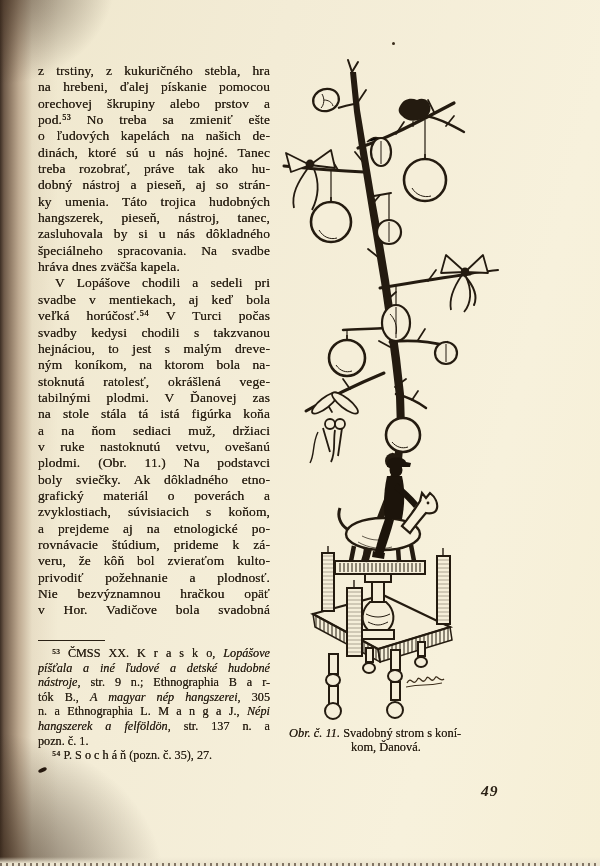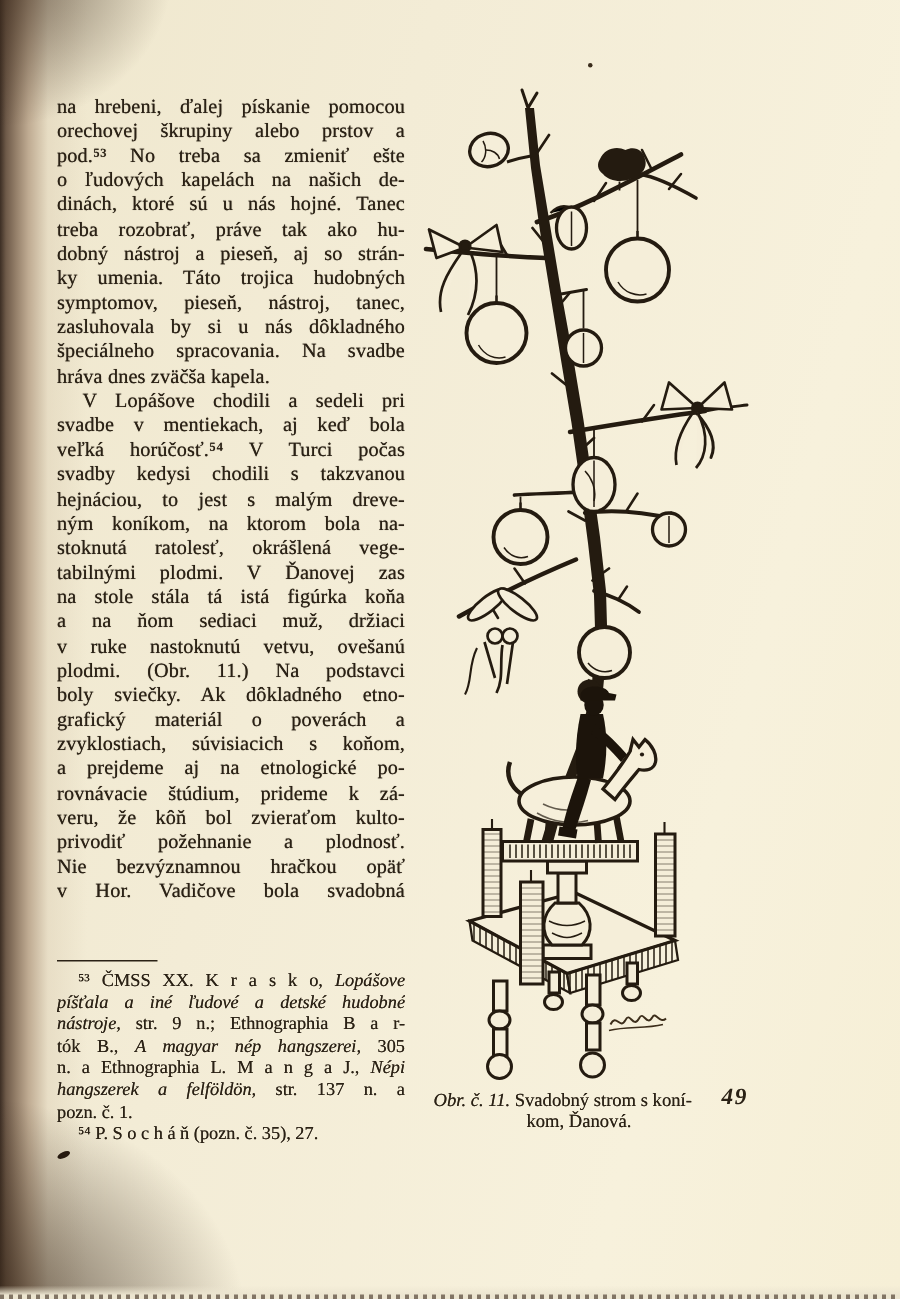--- a/index.html
+++ b/index.html
@@ -40,48 +40,49 @@
   .footnotes .line:last-child{text-align-last:left;}
   .it{font-style:italic;}
   .nojust{text-align-last:left !important;}
   .ind{text-indent:14px;}
 
   
   .caption{position:absolute;left:289px;top:726px;width:256px;
     font-size:12.4px;line-height:14px;text-shadow:0 0 .4px rgba(42,33,21,.85);}
   .caption .line{height:14px;text-align:center;text-align-last:left;}
   .caption .line:nth-child(2){padding-left:62px;}
-  .pagenum{position:absolute;left:481px;top:723px;font-size:15.5px;font-weight:bold;font-style:italic;letter-spacing:1px;}
+  .pagenum{position:absolute;left:481px;top:782px;font-size:15.5px;font-weight:bold;font-style:italic;letter-spacing:1px;}
 
   .figure{position:absolute;left:278px;top:42px;width:302px;height:690px;}
 </style>
 </head>
 <body>
 
 <div class="page">
 
   <div class="edge-left"></div>
   <div class="corner-tl"></div>
   <div class="corner-bl"></div>
   <div class="edge-bottom"></div>
   <div class="dots"></div>
   <div class="speck1"></div>
   <div class="speck2"></div>
 
   <div class="bodycol">
     <div class="para p1">
+        <div class="line">z trstiny, z kukuričného stebla, hra</div>
         <div class="line">na hrebeni, ďalej pískanie pomocou</div>
         <div class="line">orechovej škrupiny alebo prstov a</div>
         <div class="line">pod.⁵³ No treba sa zmieniť ešte</div>
         <div class="line">o ľudových kapelách na našich de-</div>
         <div class="line">dinách, ktoré sú u nás hojné. Tanec</div>
         <div class="line">treba rozobrať, práve tak ako hu-</div>
         <div class="line">dobný nástroj a pieseň, aj so strán-</div>
         <div class="line">ky umenia. Táto trojica hudobných</div>
-        <div class="line">symptomov, pieseň, nástroj, tanec,</div>
+        <div class="line">hangszerek, pieseň, nástroj, tanec,</div>
         <div class="line">zasluhovala by si u nás dôkladného</div>
         <div class="line">špeciálneho spracovania. Na svadbe</div>
         <div class="line">hráva dnes zväčša kapela.</div>
       </div>
     <div class="para p2 justall">
         <div class="line">V Lopášove chodili a sedeli pri</div>
         <div class="line">svadbe v mentiekach, aj keď bola</div>
         <div class="line">veľká horúčosť.⁵⁴ V Turci počas</div>
         <div class="line">svadby kedysi chodili s takzvanou</div>
         <div class="line">hejnáciou, to jest s malým dreve-</div>

